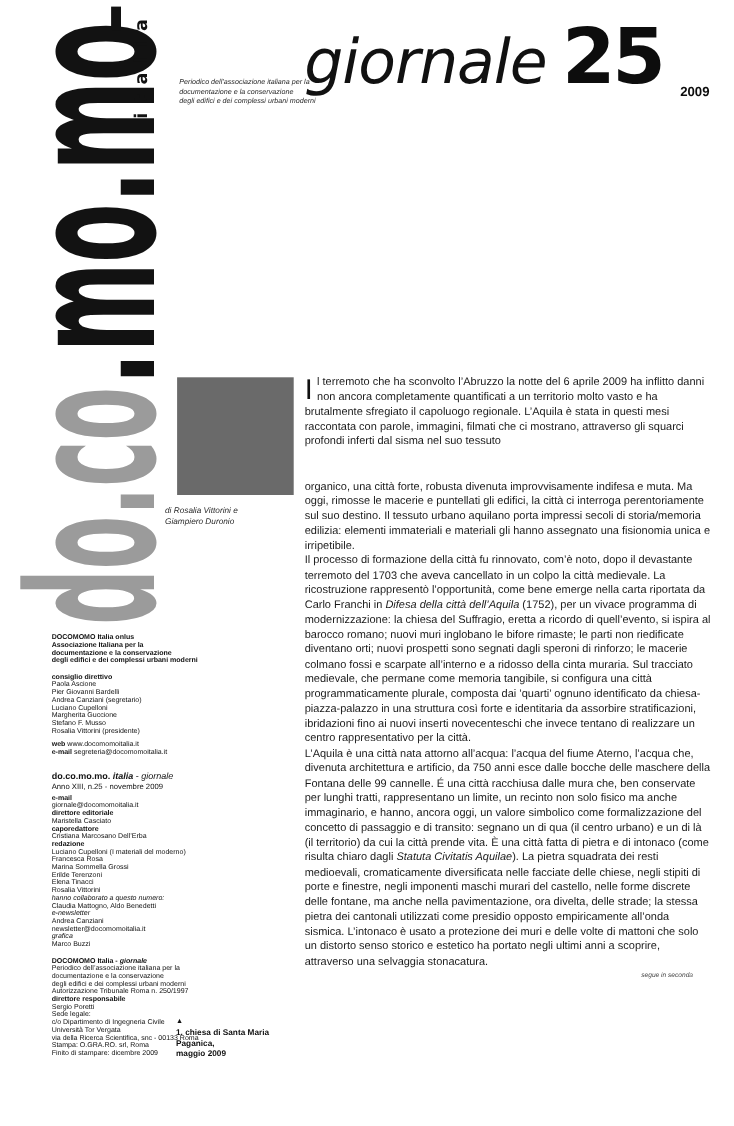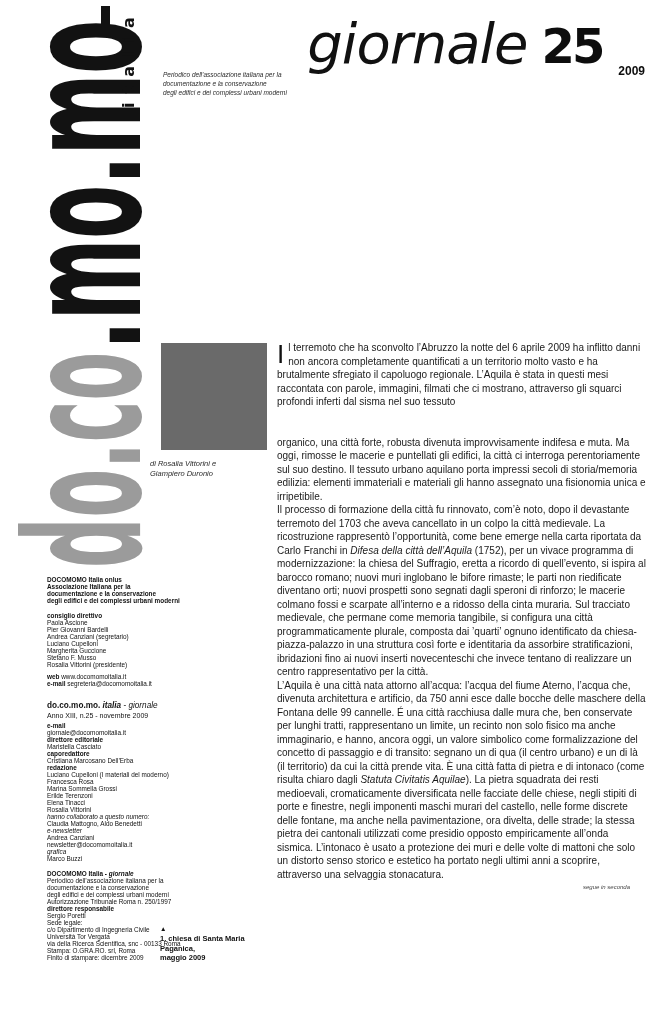--- a/index.html
+++ b/index.html
@@ -32,21 +32,21 @@
     display:flex;align-items:baseline;gap:14px;
     white-space:nowrap;
   }
   .journal-name{
     font-family:"DejaVu Sans",sans-serif;
     font-style:italic;font-weight:400;
     font-size:56px;line-height:1;letter-spacing:-1px;color:#111;
   }
   .issue-number{
     font-family:"DejaVu Sans",sans-serif;
-    font-weight:bold;font-size:48px;line-height:1;letter-spacing:-3px;color:#0d0d0d;
+    font-weight:bold;font-size:70px;line-height:1;letter-spacing:-3px;color:#0d0d0d;
   }
   .issue-year{
     font-weight:bold;font-size:12px;line-height:1;color:#0d0d0d;
     position:relative;top:12px;margin-left:2px;margin-top:33px;
   }
 
   
   .figure-image{
     position:absolute;left:161px;top:343px;width:106px;height:107px;
     background:#6a6a6a;

